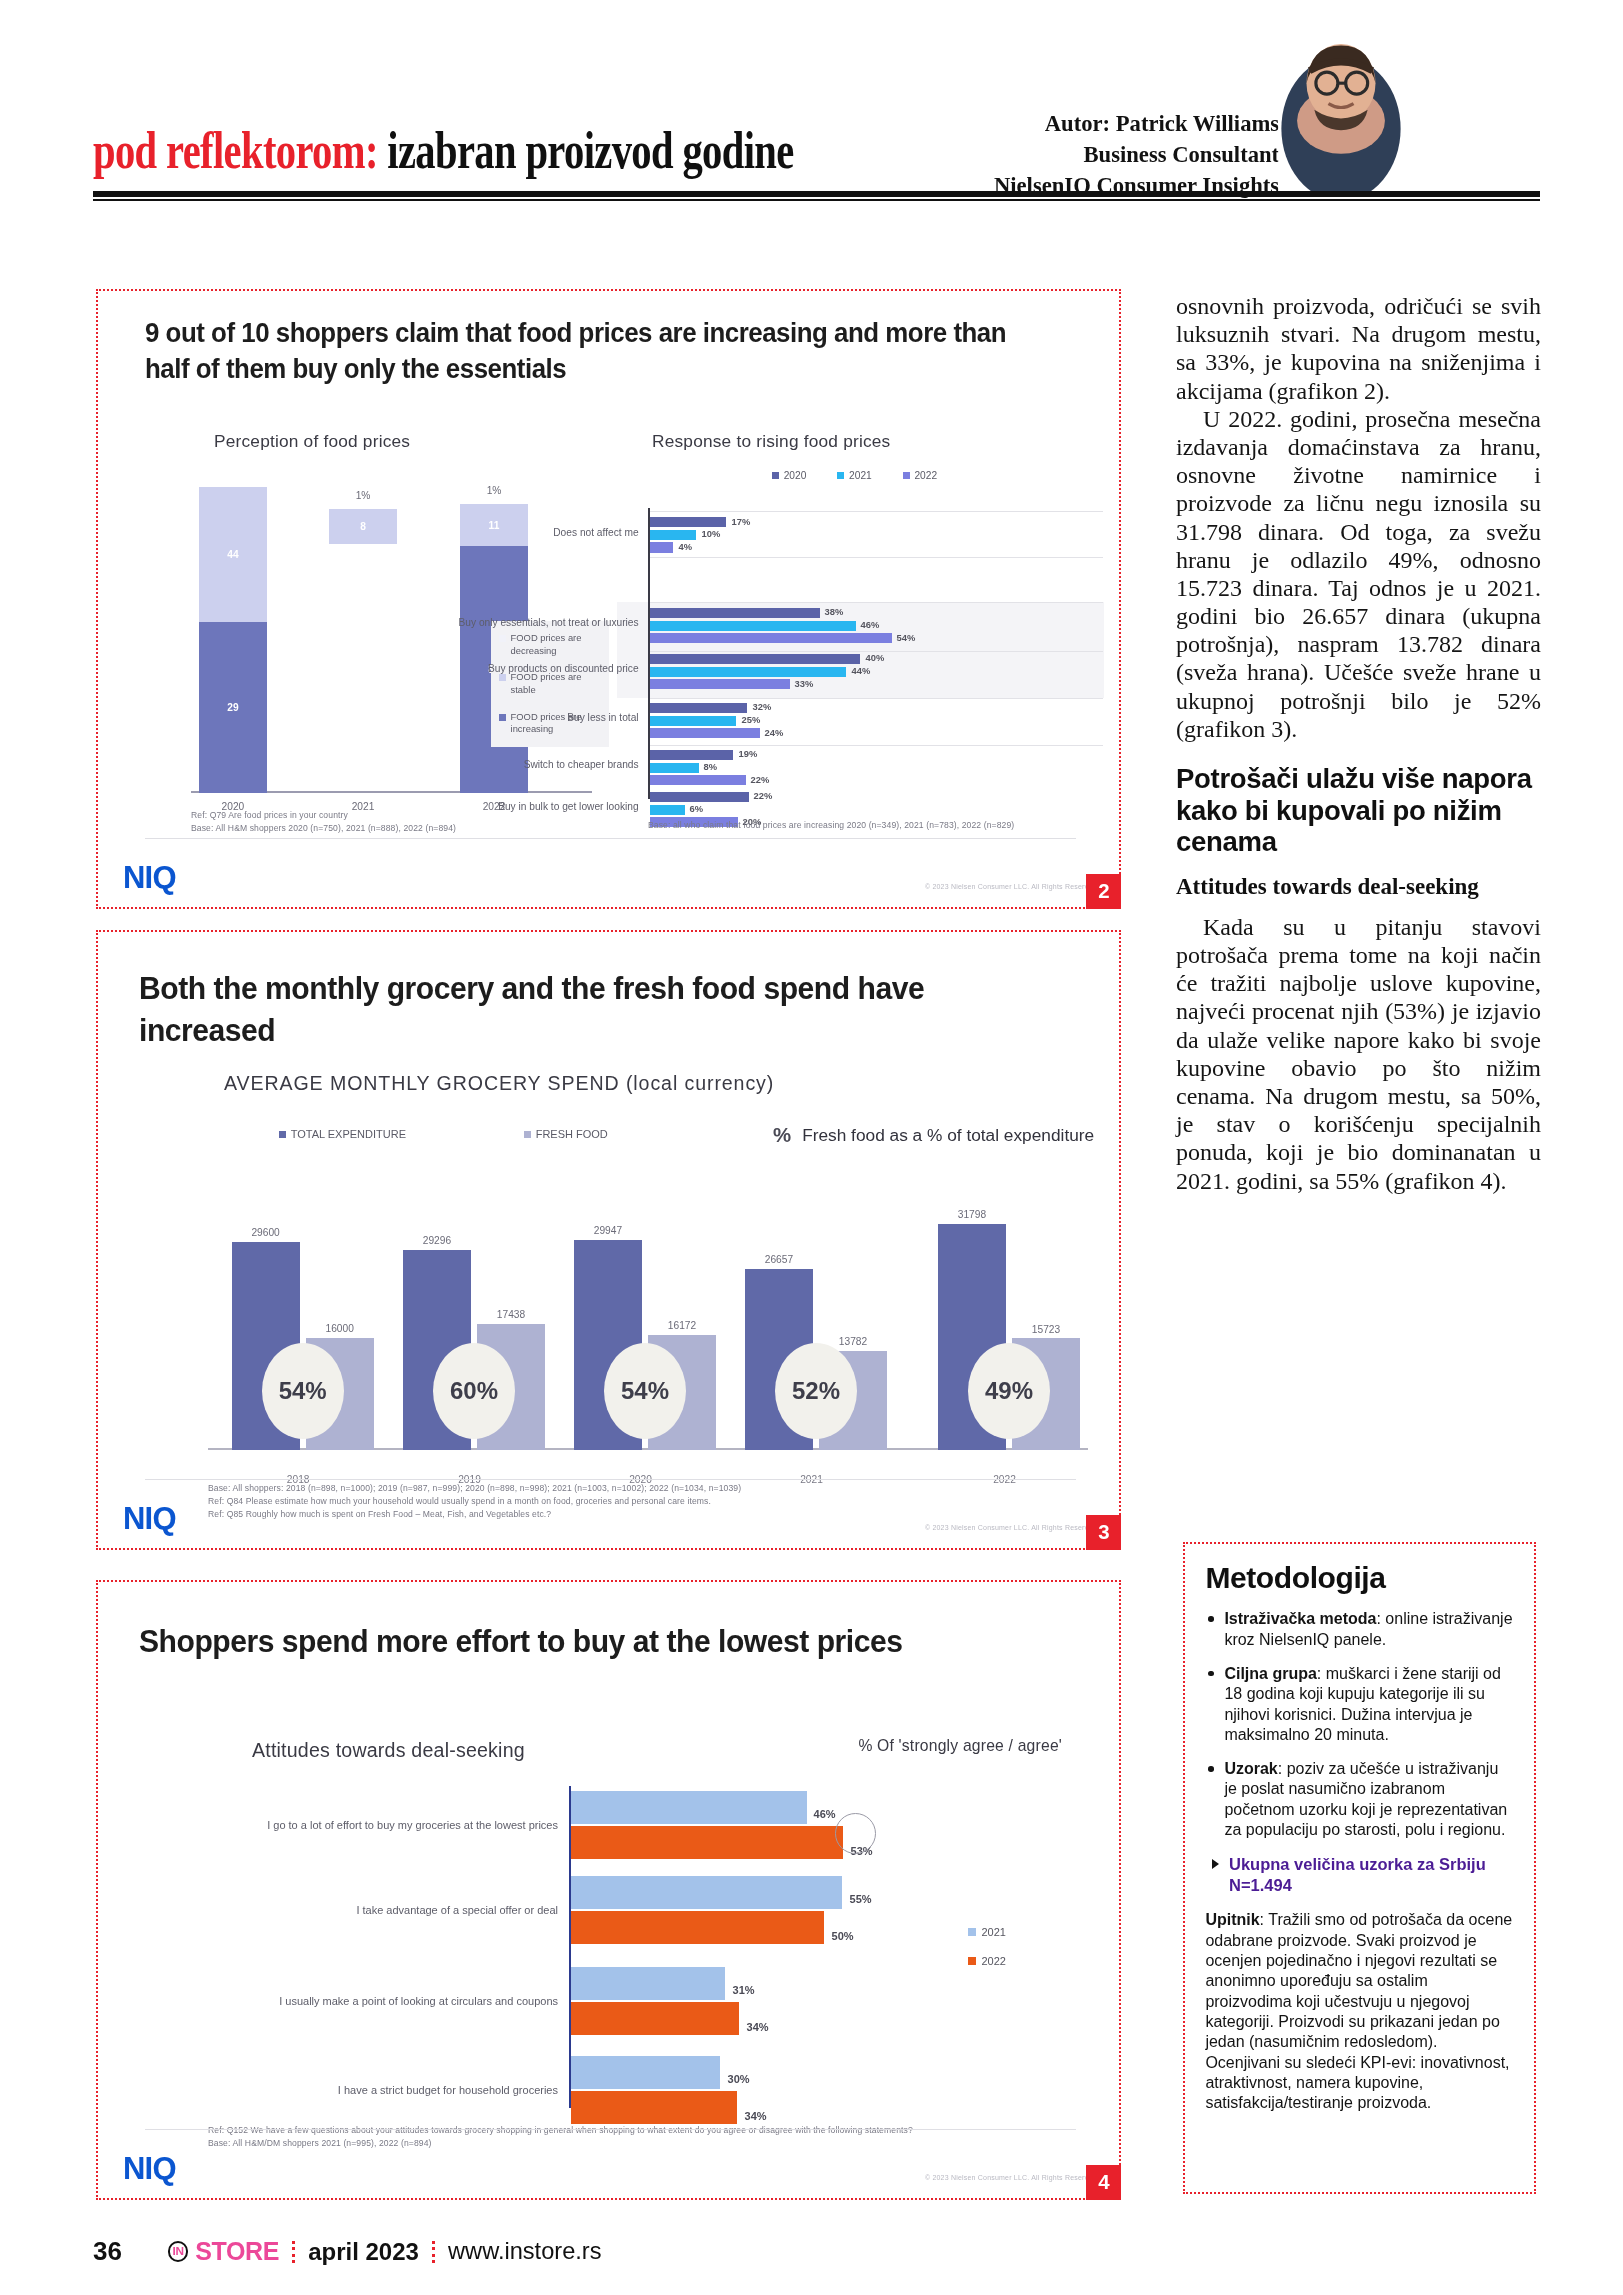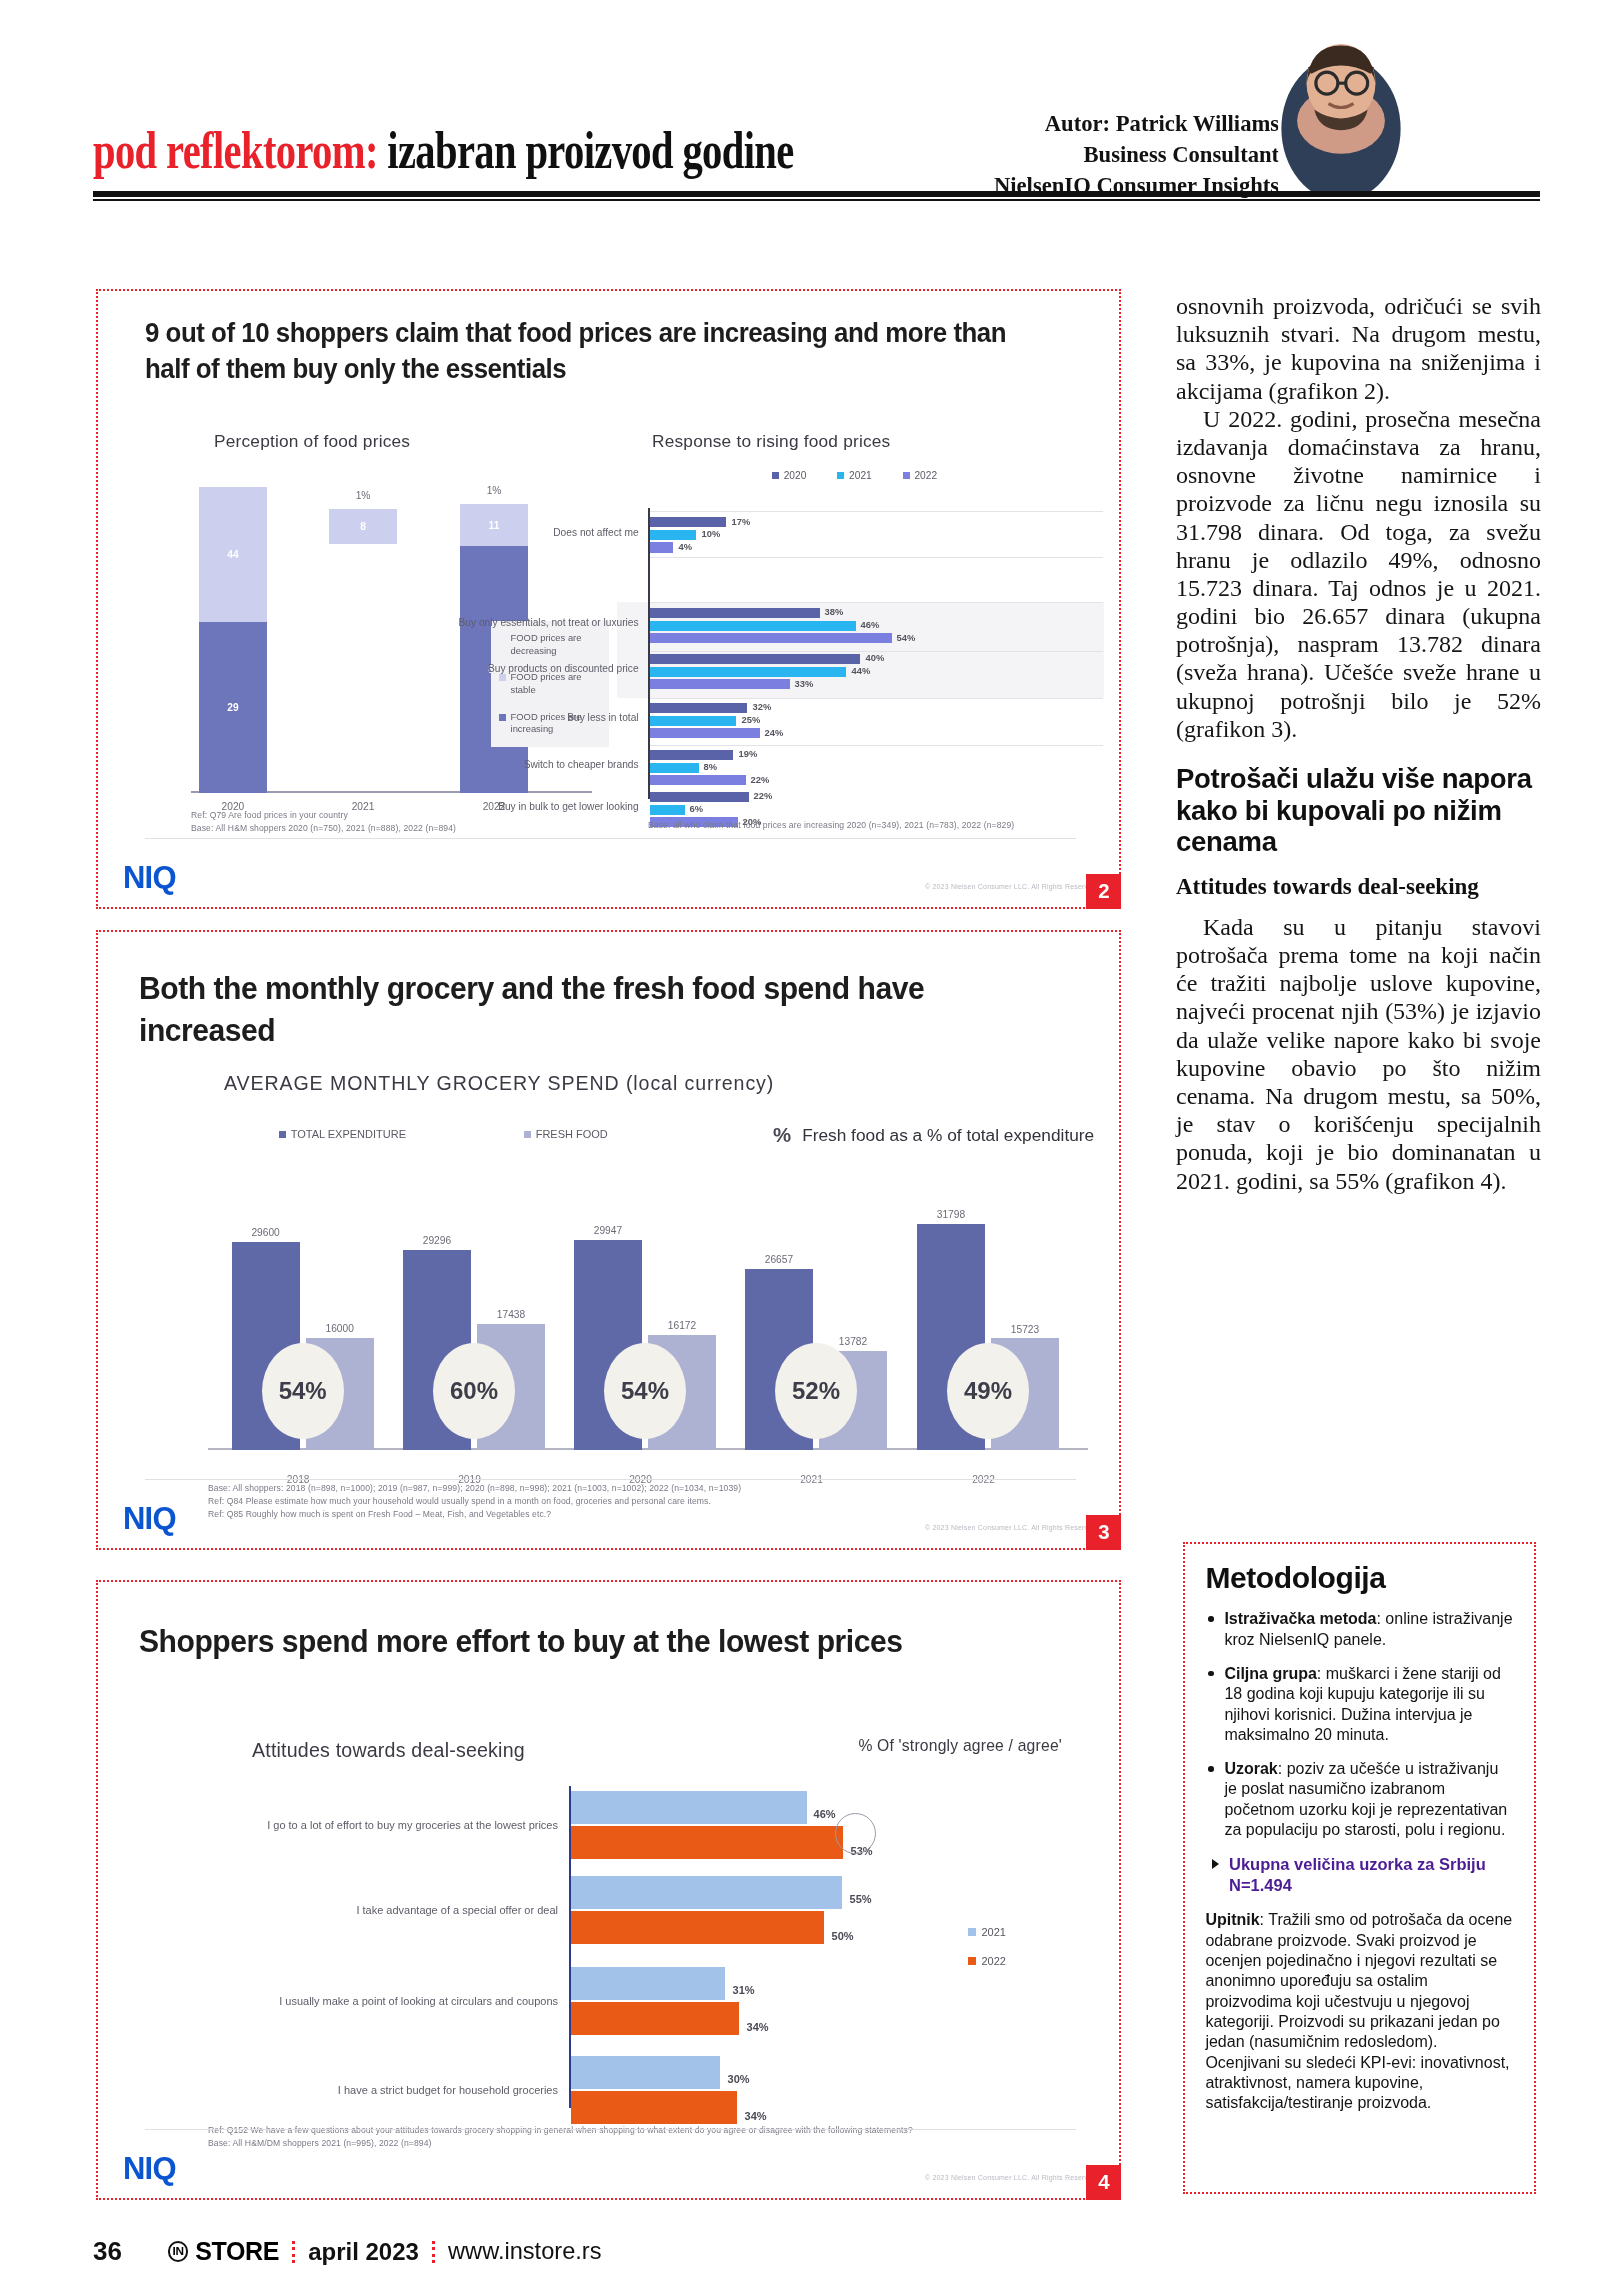--- a/index.html
+++ b/index.html
@@ -236,21 +236,21 @@
     position: absolute; left: 93px; top: 2232px; width: 1447px; height: 39px;
     display: flex; align-items: center;
   }
   .foot-page {
     font-family: "Liberation Sans", sans-serif;
     font-weight: bold; font-size: 26px; color: #111; margin-right: 46px;
   }
   .foot-logo {
     display: flex; align-items: center; gap: 7px;
     font-family: "Liberation Sans", sans-serif; font-weight: bold;
-    font-size: 25px; color: #000000; letter-spacing: -0.4px;
+    font-size: 25px; color: #ec4899; letter-spacing: -0.4px;
   }
   .foot-mark {
     width: 20.4px; height: 20.4px; border-radius: 50%;
     border: 2.4px solid #111; display:flex; align-items:center; justify-content:center;
     font-size: 11.8px; font-weight: bold;
   }
   .foot-sep {
     width: 2.4px; height: 22px; margin: 0 13.4px;
     background: repeating-linear-gradient(to bottom,#e8212b 0 3.1px,transparent 3.1px 6.3px);
   }
@@ -543,21 +543,21 @@
 
         <div class="vbgroup" style="left:529px; width:149px; height:236px;">
           <div class="vb total" style="left:7.9px; width:68px; height:181px;"></div>
           <div class="vb-lbl" style="left:7.9px; width:68px; bottom:185px;">26657</div>
           <div class="vb fresh" style="left:82px; width:68px; height:99px;"></div>
           <div class="vb-lbl" style="left:82px; width:68px; bottom:103px;">13782</div>
           <div class="pct-bubble" style="left:38px; bottom:11px;">52%</div>
           <div class="vb-x" style="left:0; width:149px; bottom:-35px;">2021</div>
         </div>
 
-        <div class="vbgroup" style="left:701px; width:149px; height:236px;">
+        <div class="vbgroup" style="left:722px; width:149px; height:236px;">
           <div class="vb total" style="left:7.9px; width:68px; height:226px;"></div>
           <div class="vb-lbl" style="left:7.9px; width:68px; bottom:230px;">31798</div>
           <div class="vb fresh" style="left:82px; width:68px; height:112px;"></div>
           <div class="vb-lbl" style="left:82px; width:68px; bottom:115px;">15723</div>
           <div class="pct-bubble" style="left:38px; bottom:11px;">49%</div>
           <div class="vb-x" style="left:0; width:149px; bottom:-35px;">2022</div>
         </div>
       </div>
 
       <div class="base-note" style="left:110px; top:550px; width:880px; white-space:pre-line;">Base: All shoppers: 2018 (n=898, n=1000); 2019 (n=987, n=999); 2020 (n=898, n=998); 2021 (n=1003, n=1002); 2022 (n=1034, n=1039)

